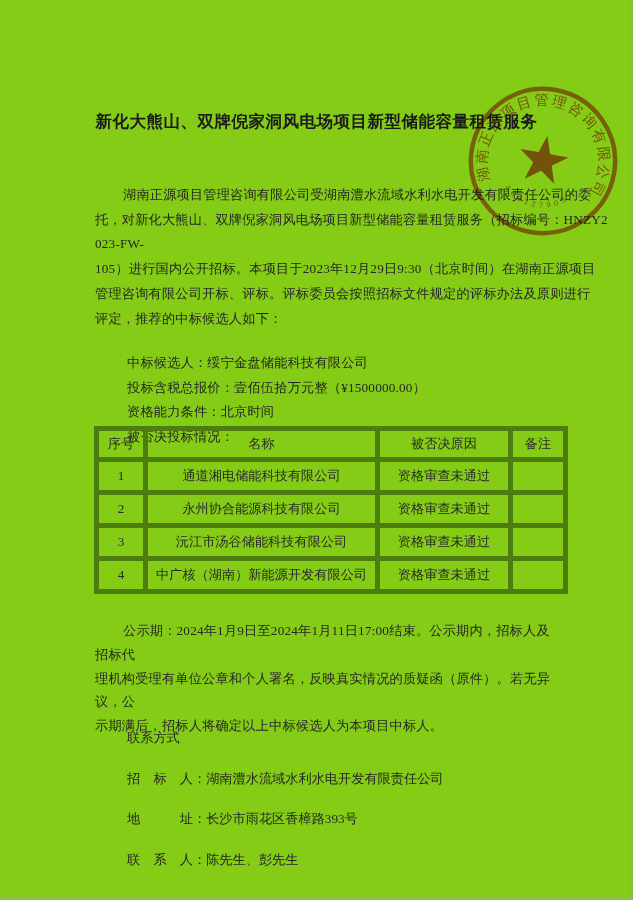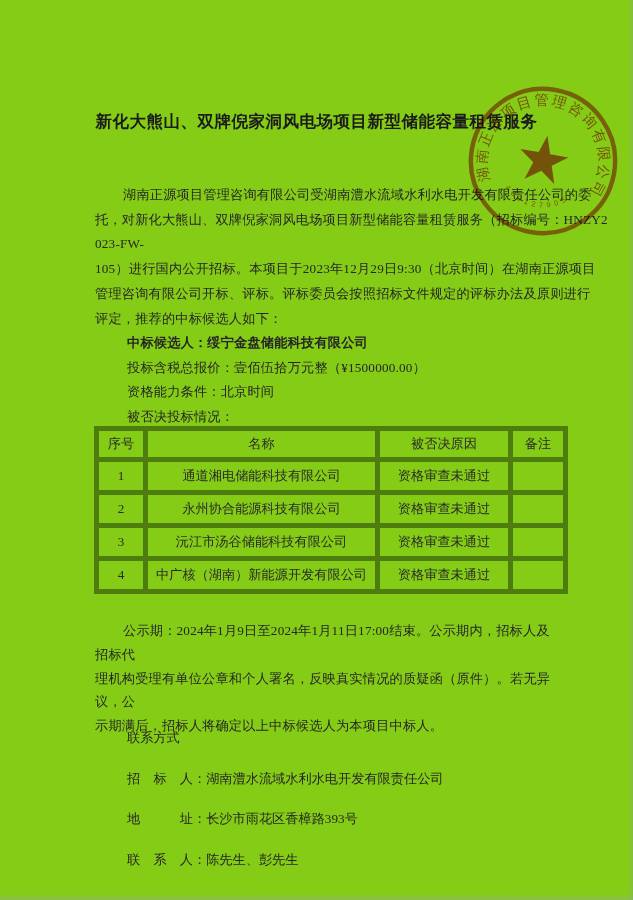--- a/index.html
+++ b/index.html
@@ -16,21 +16,21 @@
   }
   .block {
     position:absolute; left:95px; width:460px;
     font-size:13.2px; line-height:24.7px; letter-spacing:0.2px;
   }
   .block .line { white-space:pre; }
   .intro { top:183px; }
   .intro .line:first-child { text-indent:28px; }
   .candidate { top:331px; }
   .candidate .line { padding-left:32px; }
-  .candidate .line:first-child { font-weight:700; }
+  .candidate .line:first-child { font-weight:400;margin-top:20px; }
   .notice { top:619px; line-height:23.8px; }
   .notice .line { white-space:normal; }
   .notice .line:first-child { text-indent:28px; }
   .contact { position:absolute; top:709px; left:127px; font-size:13.2px; line-height:23.6px; }
   .contact .line { white-space:pre;margin-top:17px; }
 
   table.reject-table {
     position:absolute; top:426px; left:94px;
     border-collapse:collapse; table-layout:fixed;
     font-size:13.2px; color:#2a2a2a;

